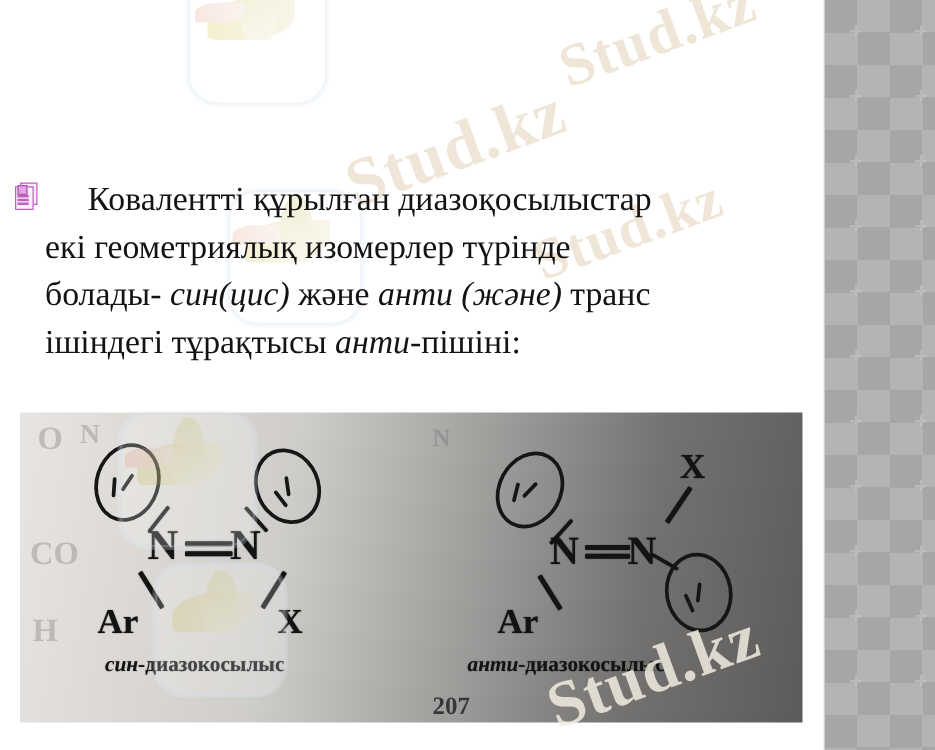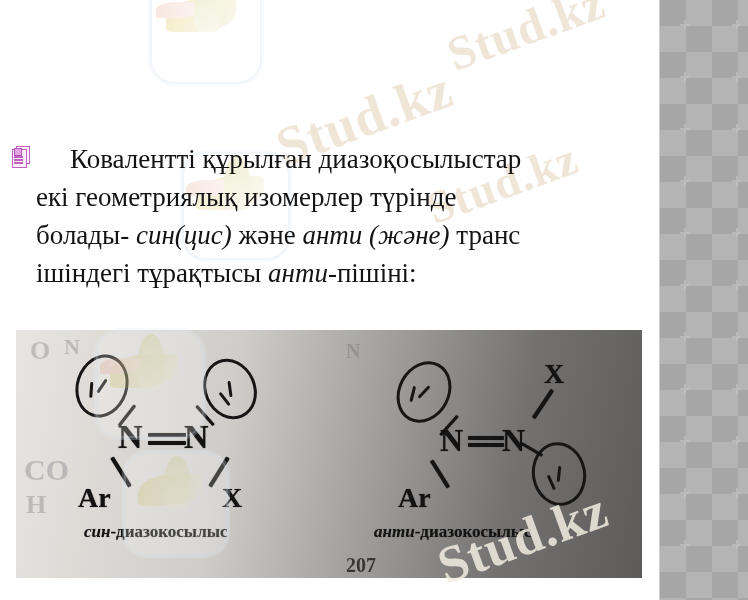--- a/index.html
+++ b/index.html
@@ -238,21 +238,21 @@
         <span>екі геометриялық изомерлер түрінде</span><br>
         <span>болады- </span><i>син(цис)</i><span> және </span><i>анти (және)</i><span> транс</span><br>
         <span>ішіндегі тұрақтысы </span><i>анти</i><span>-пішіні:</span>
       </div>
     </div>
 
     <div id="photo">
 
       <div class="ghost" style="left:14px;top:6px;font-size:26px;">O</div>
       <div class="ghost" style="left:48px;top:4px;font-size:22px;">N</div>
-      <div class="ghost" style="left:8px;top:98px;font-size:30px;margin-top:25px;">CO</div>
+      <div class="ghost" style="left:8px;top:98px;font-size:26px;">CO</div>
       <div class="ghost" style="left:10px;top:160px;font-size:26px;">H</div>
       <div class="ghost" style="left:330px;top:10px;font-size:20px;">N</div>
 
       <div class="struct" style="left:0;width:320px;">
 
         <div class="lp" style="left:60px;top:24px;width:46px;height:58px;transform:rotate(18deg);">
           <div class="dotpair"></div>
           <div class="dotpair2" style="margin-left:-9px;margin-top:7px;"></div>
         </div>
 

